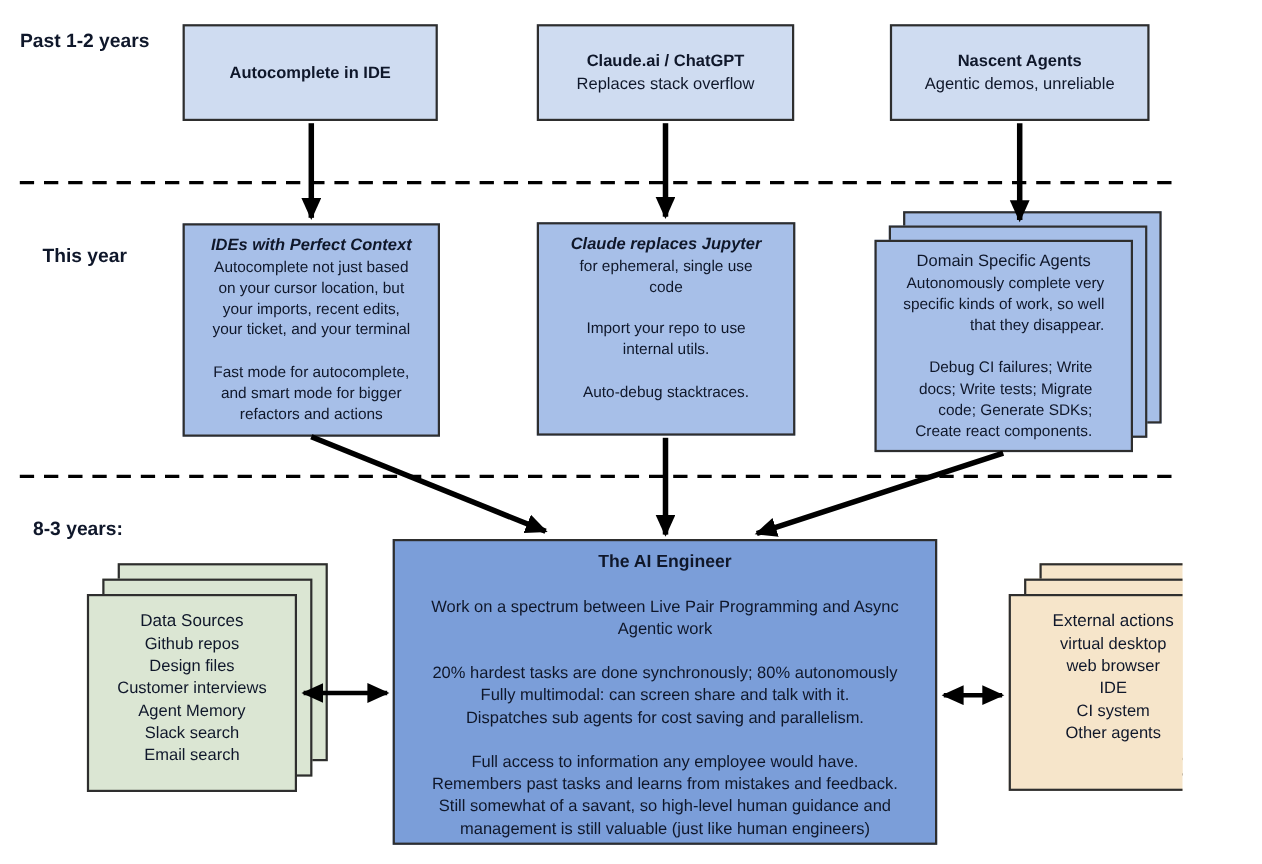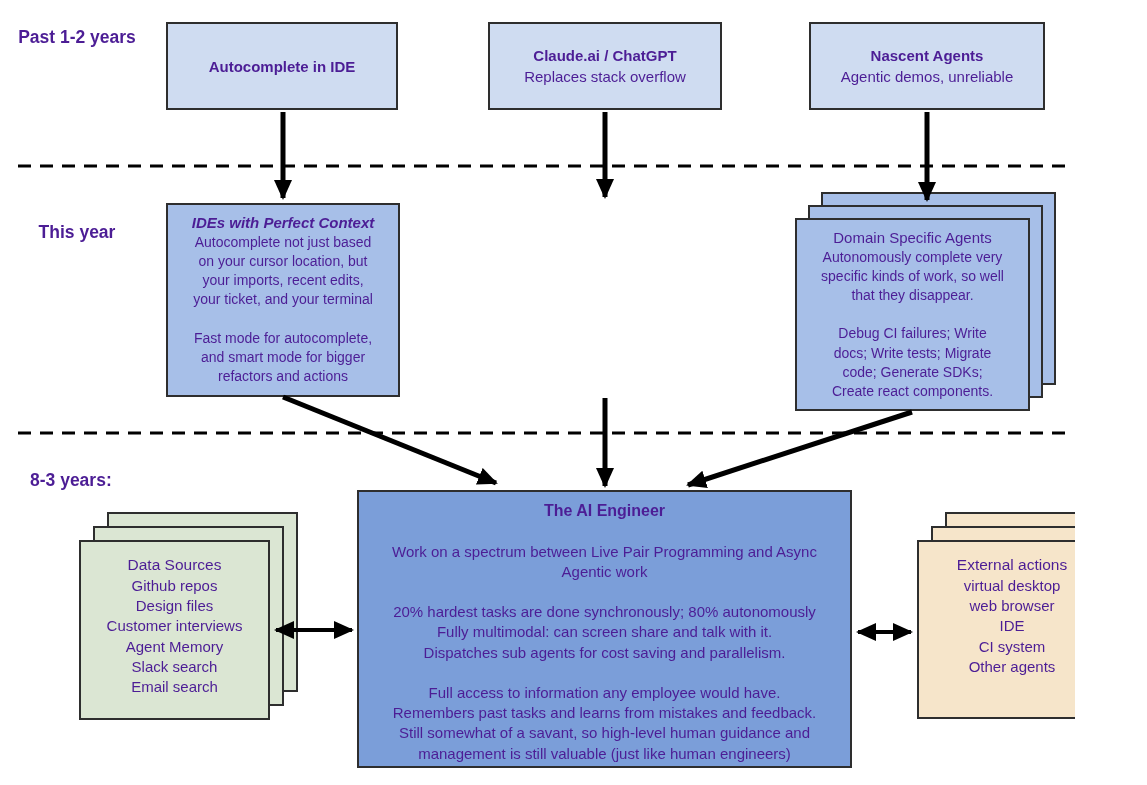--- a/index.html
+++ b/index.html
@@ -1,38 +1,38 @@
 <!DOCTYPE html>
 <html style="--top-box: #cfdcf1; --mid-box: #a7bfe8; --main-box: #7b9ed9; --green-box: #dbe6d3; --tan-box: #f6e5ca; --border: #2e2e2e; --arrow: #000000;"><head>
 <meta charset="utf-8">
 <style>
   html,body{margin:0;padding:0;background:#ffffff;}
   .canvas{
     position:relative;width:1075px;height:785px;background:#ffffff;overflow:hidden;
-    font-family:"Liberation Sans",sans-serif;color:#4c1d95;
+    font-family:"Liberation Sans",sans-serif;color:#0f172a;
   }
   .overlay{position:absolute;left:0;top:0;width:1147px;height:785px;pointer-events:none;z-index:5;}
   .rowlabel{position:absolute;font-weight:bold;font-size:17.5px;line-height:1.3;text-align:center;z-index:2;}
   .node{
     position:absolute;border:2px solid var(--border);box-sizing:border-box;
     display:flex;flex-direction:column;align-items:center;text-align:center;z-index:2;
   }
   .node .t{font-weight:bold;}
   .p{white-space:pre-line;margin:0 0 19px 0;}
   .p:last-child{margin-bottom:0;}
   
   .topbox{background:var(--top-box);justify-content:center;font-size:15px;line-height:1.4;padding:4px;}
   
   .midbox{background:var(--mid-box);font-size:14px;line-height:1.36;padding:8px 2px;}
   .midbox .t{font-size:15px;font-style:italic;}
   
   .stack{position:absolute;z-index:2;}
   .stack .layer{position:absolute;left:0;top:0;width:100%;height:100%;border:2px solid var(--border);box-sizing:border-box;}
   .stack .front{position:relative;width:100%;height:100%;border:2px solid var(--border);box-sizing:border-box;
-    display:flex;flex-direction:column;align-items:center;text-align:center;}
+    display:flex;flex-direction:column;align-items:center;text-align:right;}
   .stack.blue .layer,.stack.blue .front{background:var(--mid-box);}
   .stack.green .layer,.stack.green .front{background:var(--green-box);}
   .stack.tan .layer,.stack.tan .front{background:var(--tan-box);}
   .off1{transform:translate(13px,-13px);}
   .off2{transform:translate(26px,-26px);}
   .goff1{transform:translate(14px,-14px);}
   .goff2{transform:translate(28px,-28px);}
   .stack.blue .front{font-size:14px;line-height:1.36;padding:8px 2px;}
   .stack.blue .front .t{font-size:15px;}
   .listcard{font-size:15px;line-height:1.35;padding-top:13px;}
@@ -67,20 +67,28 @@
 
   <div class="node midbox" style="left:166px;top:203px;width:234px;height:194px;">
     <div class="t">IDEs with Perfect Context</div>
     <div class="p">Autocomplete not just based
 on your cursor location, but
 your imports, recent edits,
 your ticket, and your terminal</div>
     <div class="p">Fast mode for autocomplete,
 and smart mode for bigger
 refactors and actions</div>
+  </div>
+  <div class="node midbox" style="left:488px;top:202px;width:235px;height:194px;">
+    <div class="t">Claude replaces Jupyter</div>
+    <div class="p">for ephemeral, single use
+code</div>
+    <div class="p">Import your repo to use
+internal utils.</div>
+    <div class="p">Auto-debug stacktraces.</div>
   </div>
   <div class="stack blue" style="left:795px;top:218px;width:235px;height:193px;">
     <div class="layer off2"></div>
     <div class="layer off1"></div>
     <div class="front">
       <div class="t">Domain Specific Agents</div>
       <div class="p">Autonomously complete very
 specific kinds of work, so well
 that they disappear.</div>
       <div class="p">Debug CI failures; Write

